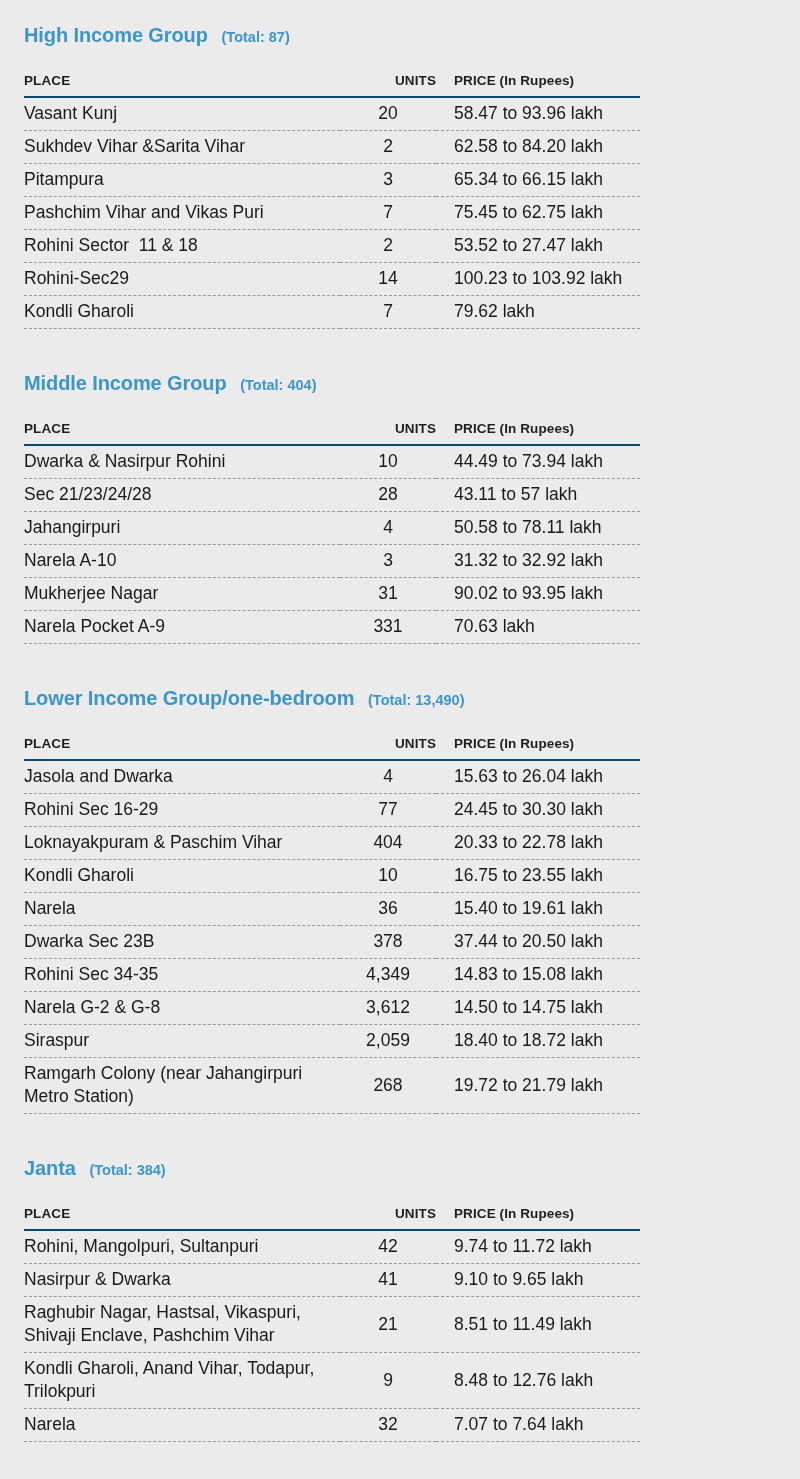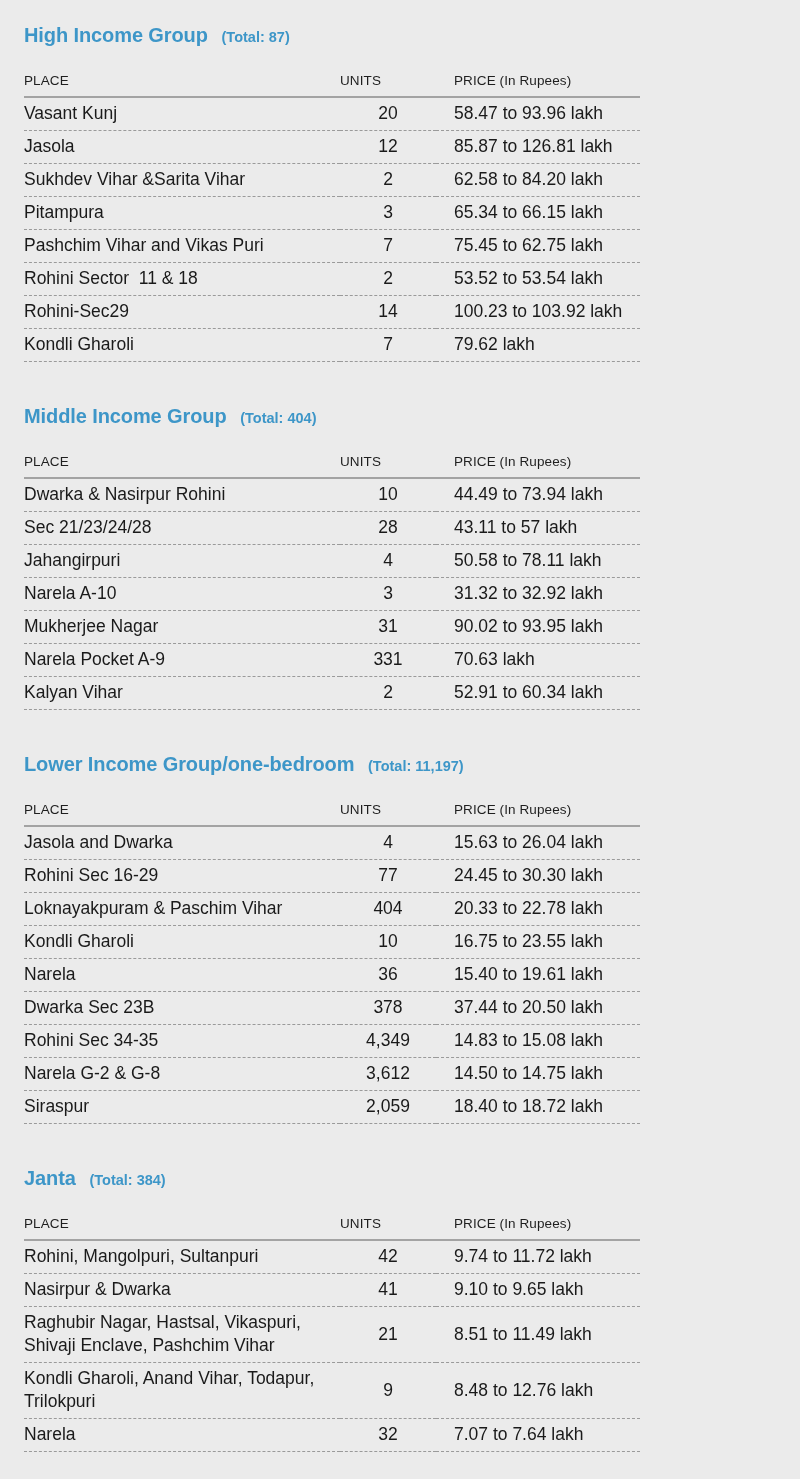--- a/index.html
+++ b/index.html
@@ -30,28 +30,28 @@
   .section-total { font-size: 14.5px; margin-left: 7px; }
   table {
     width: 100%;
     border-collapse: collapse;
     table-layout: fixed;
   }
   col.col-units { width: 96px; }
   col.col-price { width: 204px; }
   th {
     font-size: 13.5px;
-    font-weight: 400;
+    font-weight: 700;
     color: #1f1f1f;
     text-align: left;
     padding: 5px 0 8px 0;
-    border-bottom: 2px solid #a3a3a3;
+    border-bottom: 2px solid #0c4a6e;
     letter-spacing: 0.1px;
   }
-  th.units-col { text-align: left; }
+  th.units-col { text-align: right; }
   th.price-col { padding-left: 18px; }
   td {
     font-size: 17.5px;
     line-height: 23px;
     padding: 4px 0 5px 0;
     border-bottom: 1px dashed var(--rule);
     color: var(--text);
     vertical-align: middle;
   }
   td.place-cell { white-space: pre-wrap; }
@@ -81,25 +81,20 @@
           <th class="price-col">PRICE (In Rupees)</th>
         </tr>
       </thead>
       <tbody>
   <tr>
     <td class="place-cell">Vasant Kunj</td>
     <td class="units-cell">20</td>
     <td class="price-cell">58.47 to 93.96 lakh</td>
   </tr>
 
-  <tr>
-    <td class="place-cell">Jasola</td>
-    <td class="units-cell">12</td>
-    <td class="price-cell">85.87 to 126.81 lakh</td>
-  </tr>
 
   <tr>
     <td class="place-cell">Sukhdev Vihar &amp;Sarita Vihar</td>
     <td class="units-cell">2</td>
     <td class="price-cell">62.58 to 84.20 lakh</td>
   </tr>
 
 
   <tr>
     <td class="place-cell">Pitampura</td>
@@ -109,21 +104,21 @@
 
   <tr>
     <td class="place-cell">Pashchim Vihar and Vikas Puri</td>
     <td class="units-cell">7</td>
     <td class="price-cell">75.45 to 62.75 lakh</td>
   </tr>
 
   <tr>
     <td class="place-cell">Rohini Sector  11 &amp; 18</td>
     <td class="units-cell">2</td>
-    <td class="price-cell">53.52 to 53.54 lakh</td>
+    <td class="price-cell">53.52 to 27.47 lakh</td>
   </tr>
 
   <tr>
     <td class="place-cell">Rohini-Sec29</td>
     <td class="units-cell">14</td>
     <td class="price-cell">100.23 to 103.92 lakh</td>
   </tr>
 
   <tr>
     <td class="place-cell">Kondli Gharoli</td>
@@ -182,33 +177,28 @@
     <td class="units-cell">31</td>
     <td class="price-cell">90.02 to 93.95 lakh</td>
   </tr>
 
   <tr>
     <td class="place-cell">Narela Pocket A-9</td>
     <td class="units-cell">331</td>
     <td class="price-cell">70.63 lakh</td>
   </tr>
 
-  <tr>
-    <td class="place-cell">Kalyan Vihar</td>
-    <td class="units-cell">2</td>
-    <td class="price-cell">52.91 to 60.34 lakh</td>
-  </tr>
 </tbody>
     </table>
   </div>
 
   <div class="section">
     <h2 class="section-heading">
       <span class="section-title">Lower Income Group/one-bedroom</span>
-      <span class="section-total">(Total: 11,197)</span>
+      <span class="section-total">(Total: 13,490)</span>
     </h2>
     <table>
       <colgroup>
         <col class="col-place">
         <col class="col-units">
         <col class="col-price">
       </colgroup>
       <thead>
         <tr>
           <th class="place-col">PLACE</th>
@@ -264,20 +254,25 @@
     <td class="units-cell">3,612</td>
     <td class="price-cell">14.50 to 14.75 lakh</td>
   </tr>
 
   <tr>
     <td class="place-cell">Siraspur</td>
     <td class="units-cell">2,059</td>
     <td class="price-cell">18.40 to 18.72 lakh</td>
   </tr>
 
+  <tr>
+    <td class="place-cell">Ramgarh Colony (near Jahangirpuri Metro Station)</td>
+    <td class="units-cell">268</td>
+    <td class="price-cell">19.72 to 21.79 lakh</td>
+  </tr>
 </tbody>
     </table>
   </div>
 
   <div class="section">
     <h2 class="section-heading">
       <span class="section-title">Janta</span>
       <span class="section-total">(Total: 384)</span>
     </h2>
     <table>

